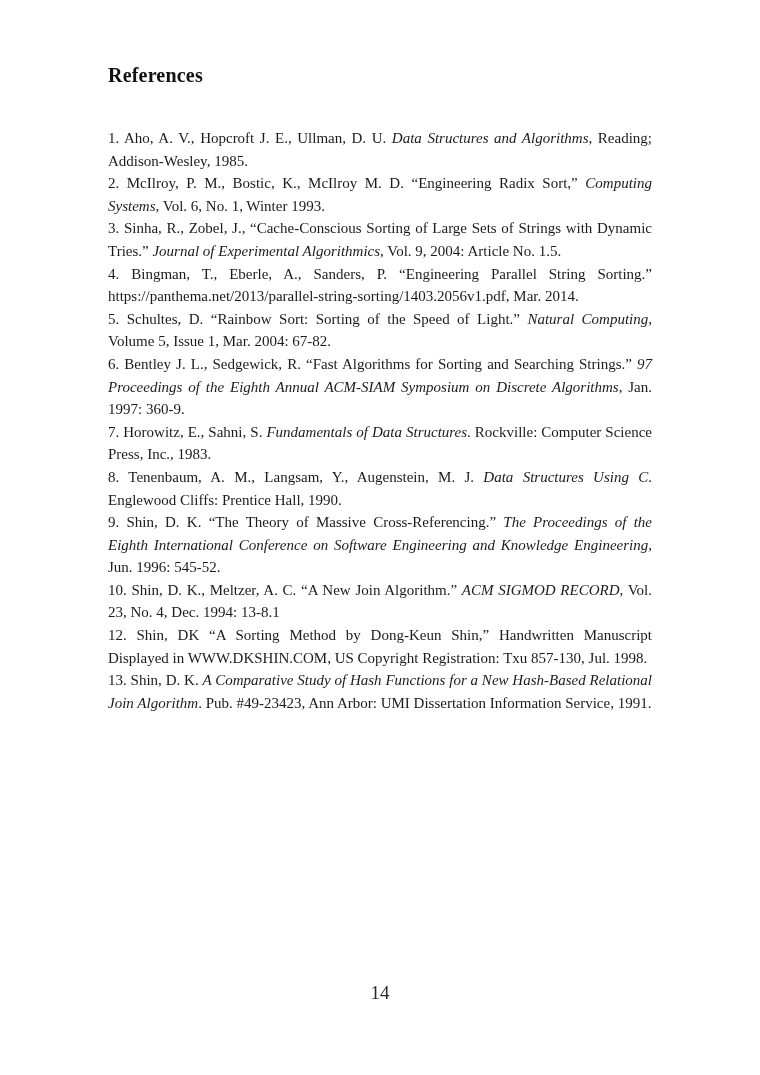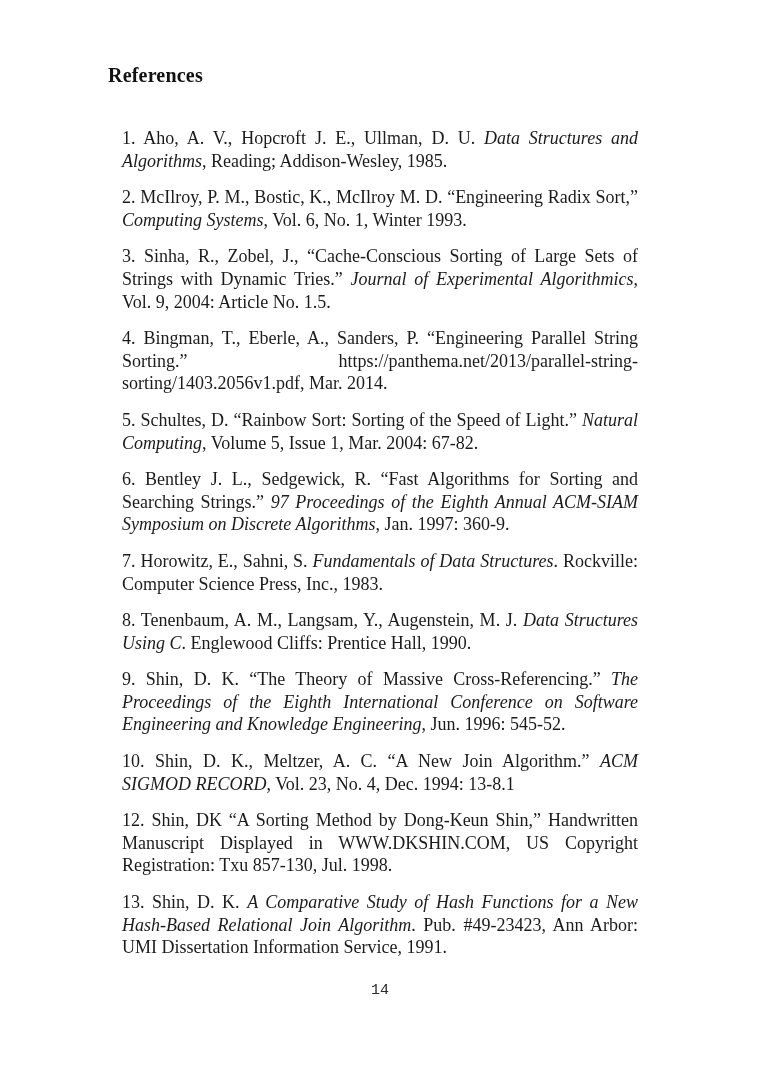--- a/index.html
+++ b/index.html
@@ -27,38 +27,37 @@
     font-size: 20px;
     line-height: 26px;
     font-weight: bold;
     color: #111111;
     letter-spacing: 0.2px;
   }
   .ref-list {
     margin-top: 39px;
   }
   .ref {
-    margin: 14px;
-    font-size: 18px;
+    margin: 0;
+    font-size: 15px;
     line-height: 22.6px;
     text-align: justify;
     color: #1b1b1b;
   }
   .ref i {
     font-style: italic;
   }
   .page-number {
     position: absolute;
     left: 0;
     right: 0;
     top: 982px;
     text-align: center;
-    font-size: 15px;
+    font-size: 19px;
     color: #2a2a2a;
-    font-family: Liberation Mono, monospace;
   }
 </style>
 </head>
 <body>
 
 <div class="page">
   <h1 class="heading">References</h1>
   <div class="ref-list">
       <p class="ref"><span>1. Aho, A. V., Hopcroft J. E., Ullman, D. U. </span><i>Data Structures and Algorithms</i><span>, Reading; Addison-Wesley, 1985.</span></p>
       <p class="ref"><span>2. McIlroy, P. M., Bostic, K., McIlroy M. D. “Engineering Radix Sort,” </span><i>Computing Systems</i><span>, Vol. 6, No. 1, Winter 1993.</span></p>

